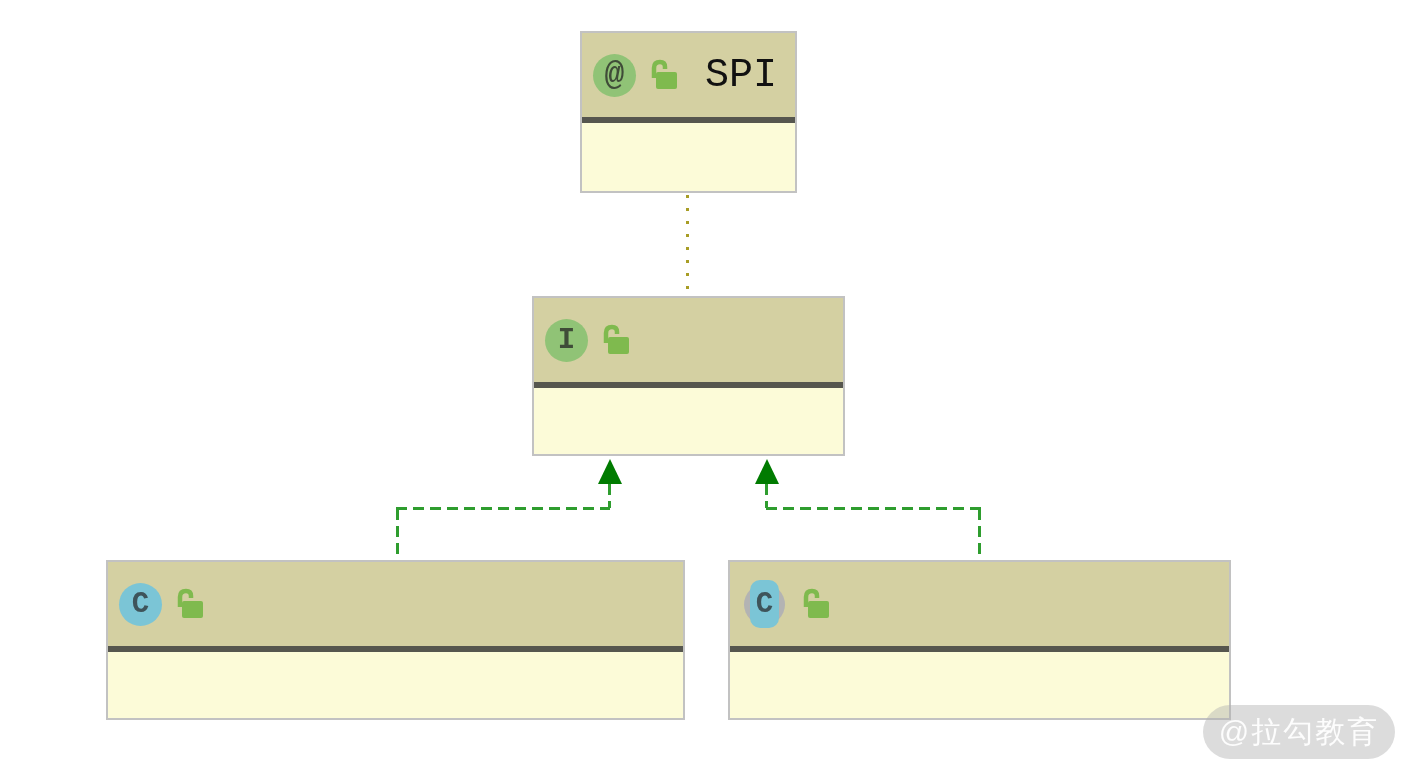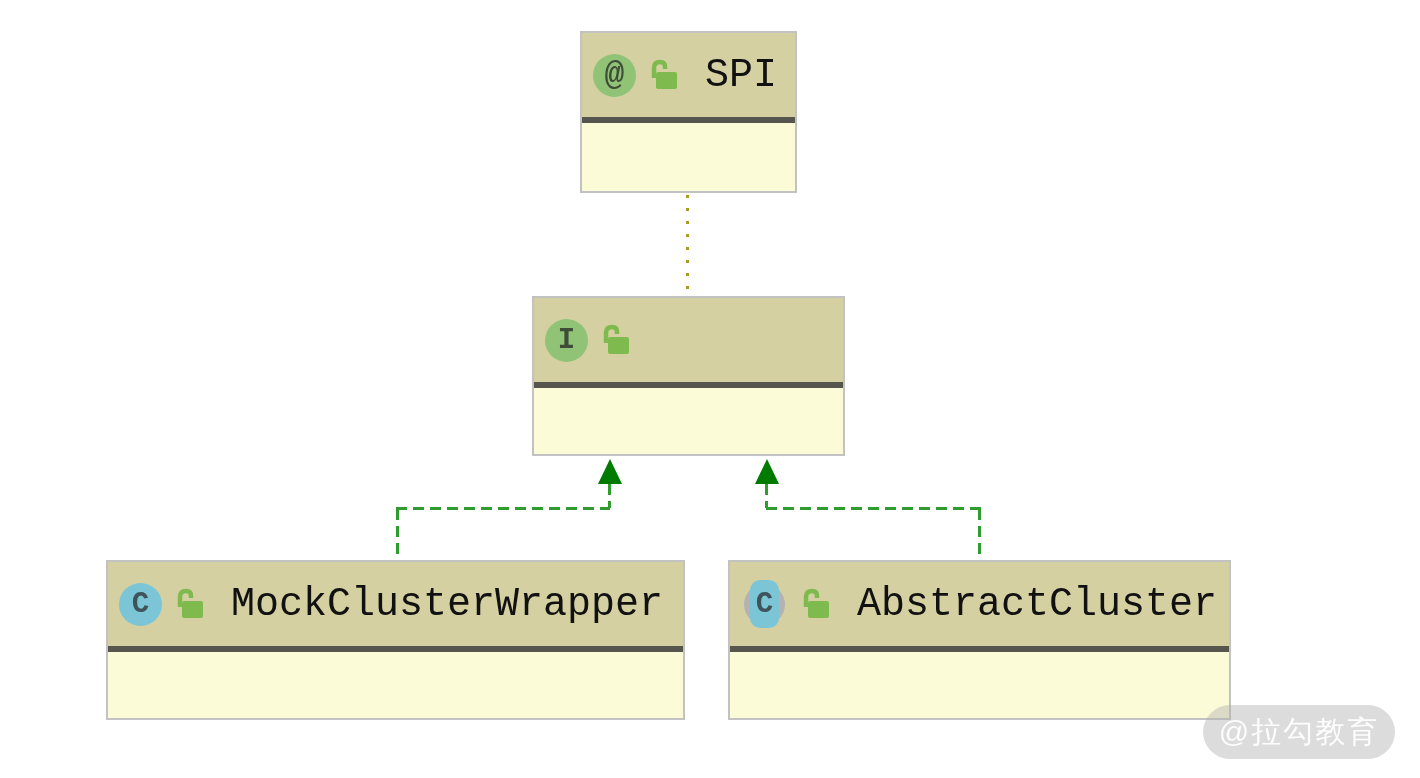--- a/index.html
+++ b/index.html
@@ -176,38 +176,36 @@
 
   <div class="class-box" id="box-mock">
     <div class="box-header">
       <span class="icon-circle blue">
         <span class="glyph-letter">C</span>
       </span>
       <svg class="lock-icon" viewBox="0 0 30 32">
         <path d="M5 19 L5 9 Q5 3 11 3 Q16 3 16 8 L16 10" fill="none" stroke="#7fba4e" stroke-width="4.5"></path>
         <rect x="7" y="13" width="21" height="17" rx="2" fill="#7fba4e"></rect>
       </svg>
-      <span class="node-title">MockClusterWrapper</span>
     </div>
     <div class="box-sep"></div>
     <div class="box-body"></div>
   </div>
 
   <div class="class-box" id="box-abstract">
     <div class="box-header">
       <span class="icon-abstract">
         <span class="paren-circle"></span>
         <span class="blue-pill"></span>
         <span class="abstract-glyph">C</span>
       </span>
       <svg class="lock-icon" viewBox="0 0 30 32">
         <path d="M5 19 L5 9 Q5 3 11 3 Q16 3 16 8 L16 10" fill="none" stroke="#7fba4e" stroke-width="4.5"></path>
         <rect x="7" y="13" width="21" height="17" rx="2" fill="#7fba4e"></rect>
       </svg>
-      <span class="node-title">AbstractCluster</span>
     </div>
     <div class="box-sep"></div>
     <div class="box-body"></div>
   </div>
 
   <div class="watermark">
     <span>@拉勾教育</span>
   </div>
 
 </div>

